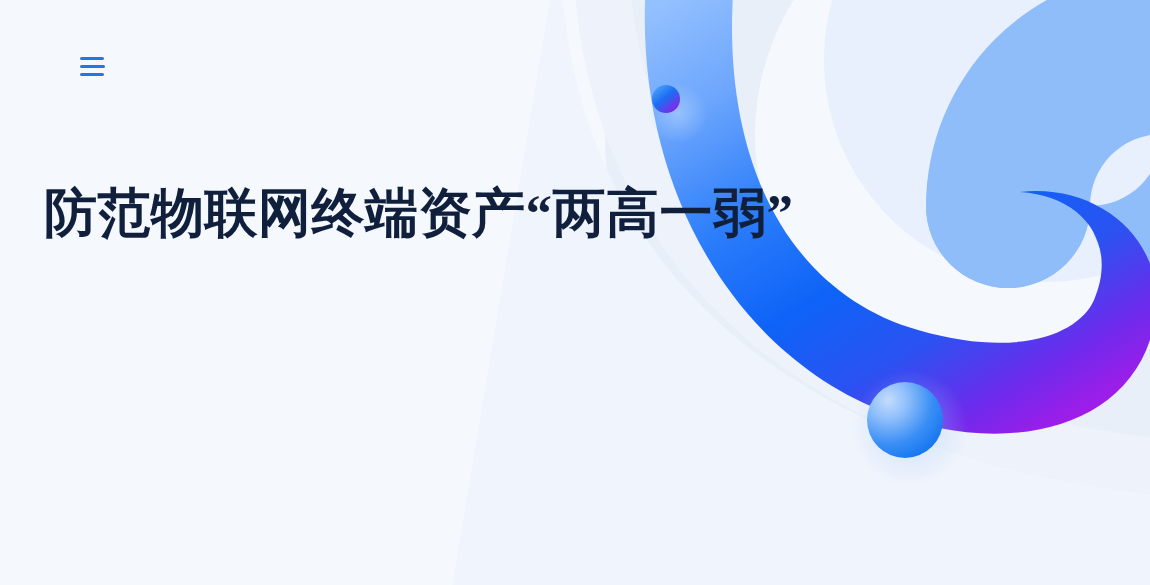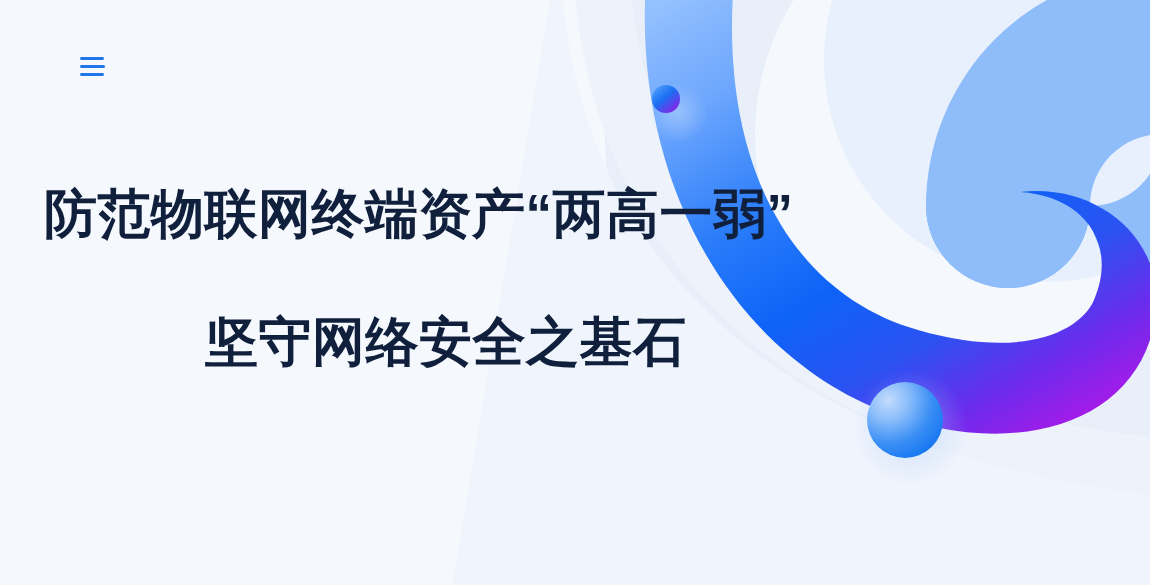--- a/index.html
+++ b/index.html
@@ -65,21 +65,21 @@
   .headline {
     position:absolute;
     left:0;
     top:186px;
     width:880px;
     z-index:4;
     color:#10203c;
   }
 
   .headline .line {
-    font-family:Liberation Sans, sans-serif;
+    font-family:Liberation Serif, serif;
     font-weight:bold;
     font-size:53px;
     line-height:1.05;
     letter-spacing:0.5px;
     white-space:nowrap;
     color:#10203c;
   }
 
   .headline .line-1 {
     padding-left:44px;
@@ -199,16 +199,15 @@
   </svg>
 
   <button class="menu-btn" aria-label="menu">
     <span class="bar b1"></span>
     <span class="bar b2"></span>
     <span class="bar b3"></span>
   </button>
 
   <div class="headline">
     <div class="line line-1">防范物联网终端资产“两高一弱”</div>
-    <div class="line line-2">坚守网络安全之基石</div>
   </div>
 
 </div>
 
 </body></html>

